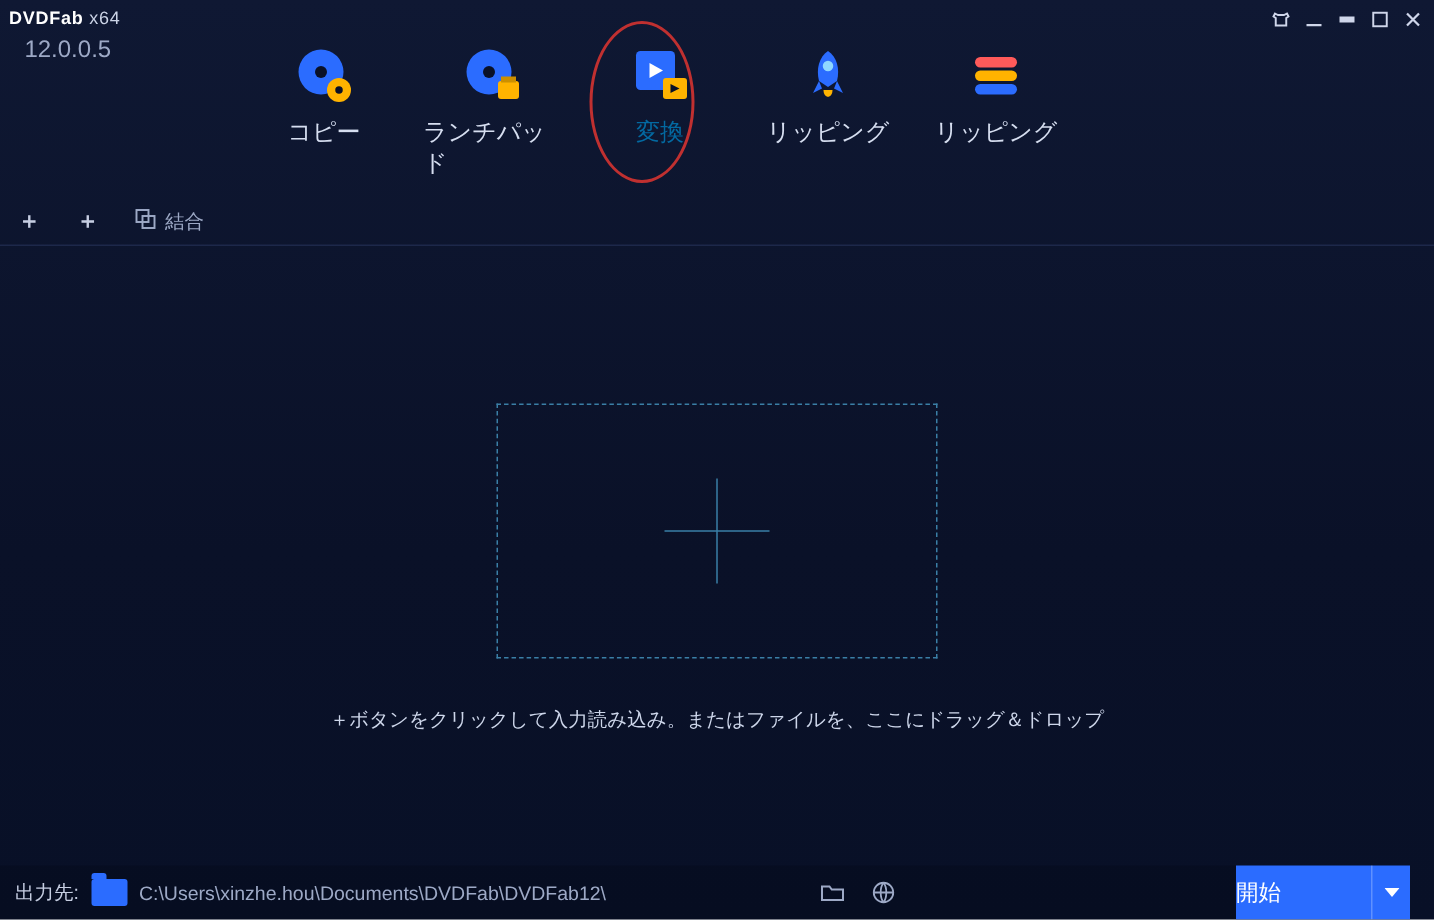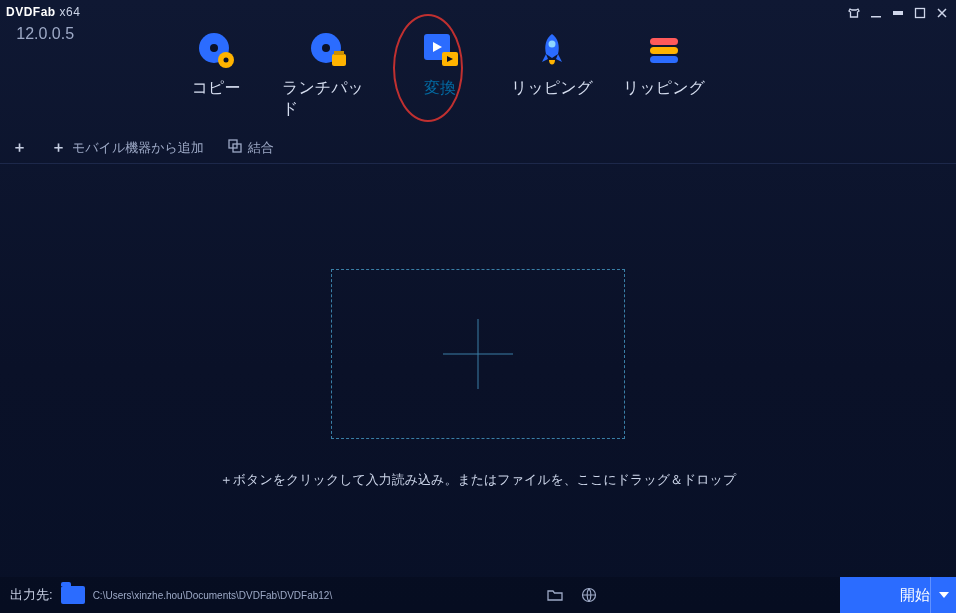--- a/index.html
+++ b/index.html
@@ -57,45 +57,45 @@
   }
   .dropzone .pluscross { position: relative; width: 70px; height: 70px; }
   .pluscross::before, .pluscross::after {
     content: ""; position: absolute; background: #3a7fa6;
   }
   .pluscross::before { left: 50%; top: 0; width: 1px; height: 100%; transform: translateX(-.5px); }
   .pluscross::after  { top: 50%; left: 0; width: 100%; height: 1px; transform: translateY(-.5px); }
   .hint { margin-top: 32px; font-size: 13px; color: #cdd6ea; text-align: center; }
 
   .footer {
-    position: absolute; left: 0; right: 0; bottom: 0; height: 36px;
+    position: absolute; left: 0; right: 16px; bottom: 0; height: 36px;
     display: flex; align-items: center; padding: 0 0 0 10px;
     background: rgba(0,0,0,.15);
   }
   .out-label { color: #c6cee2; font-size: 13px; margin-right: 8px; }
   .folder-icon {
     width: 24px; height: 18px; background: #2b6cff; border-radius: 2px;
     margin-right: 8px; position: relative;
   }
   .folder-icon::before {
     content: ""; position: absolute; left: 0; top: -4px; width: 10px; height: 4px;
     background: #2b6cff; border-radius: 2px 2px 0 0;
   }
   .out-path {
-    flex: 0 1 440px; color: #9da9c6; font-size: 10px;
+    flex: 0 1 440px; color: #9da9c6; font-size: 13px;
     white-space: nowrap; overflow: hidden; text-overflow: ellipsis;
   }
   .foot-icons { display: flex; gap: 18px; margin-left: 14px; color: #9da9c6; }
   .foot-icon { width: 16px; height: 16px; cursor: pointer; }
   .spacer { flex: 1; }
   .start-btn {
     width: 116px; height: 36px; background: #2b6cff; color: #fff;
     display: flex; align-items: center; cursor: pointer;
   }
-  .start-btn .lbl { flex: 1; text-align: right; font-size: 15px; }
+  .start-btn .lbl { flex: 1; text-align: left; font-size: 15px; }
   .start-btn .drop { width: 26px; height: 100%; display: flex; align-items: center; justify-content: center;
     border-left: 1px solid rgba(255,255,255,.25); }
 </style>
 </head>
 <body>
 
 <div class="titlebar">
   <div class="title-left">
     <span class="app-logo">
       <svg viewBox="0 0 16 16">
@@ -196,21 +196,20 @@
   </div>
   <div class="highlight-ellipse"></div>
 </div>
 
 <div class="toolbar">
   <div class="tool-item">
     <span class="plus">＋</span>
   </div>
   <div class="tool-item">
     <span class="plus">＋</span>
-    <span>モバイル機器から追加</span>
   </div>
   <div class="tool-item">
     <span>
       <svg viewBox="0 0 14 14" width="14" height="14" fill="none" stroke="#9da9c6" stroke-width="1.3">
           <rect x="1" y="1" width="8" height="8"></rect>
           <rect x="5" y="5" width="8" height="8"></rect>
         </svg>
     </span>
     <span>結合</span>
   </div>

